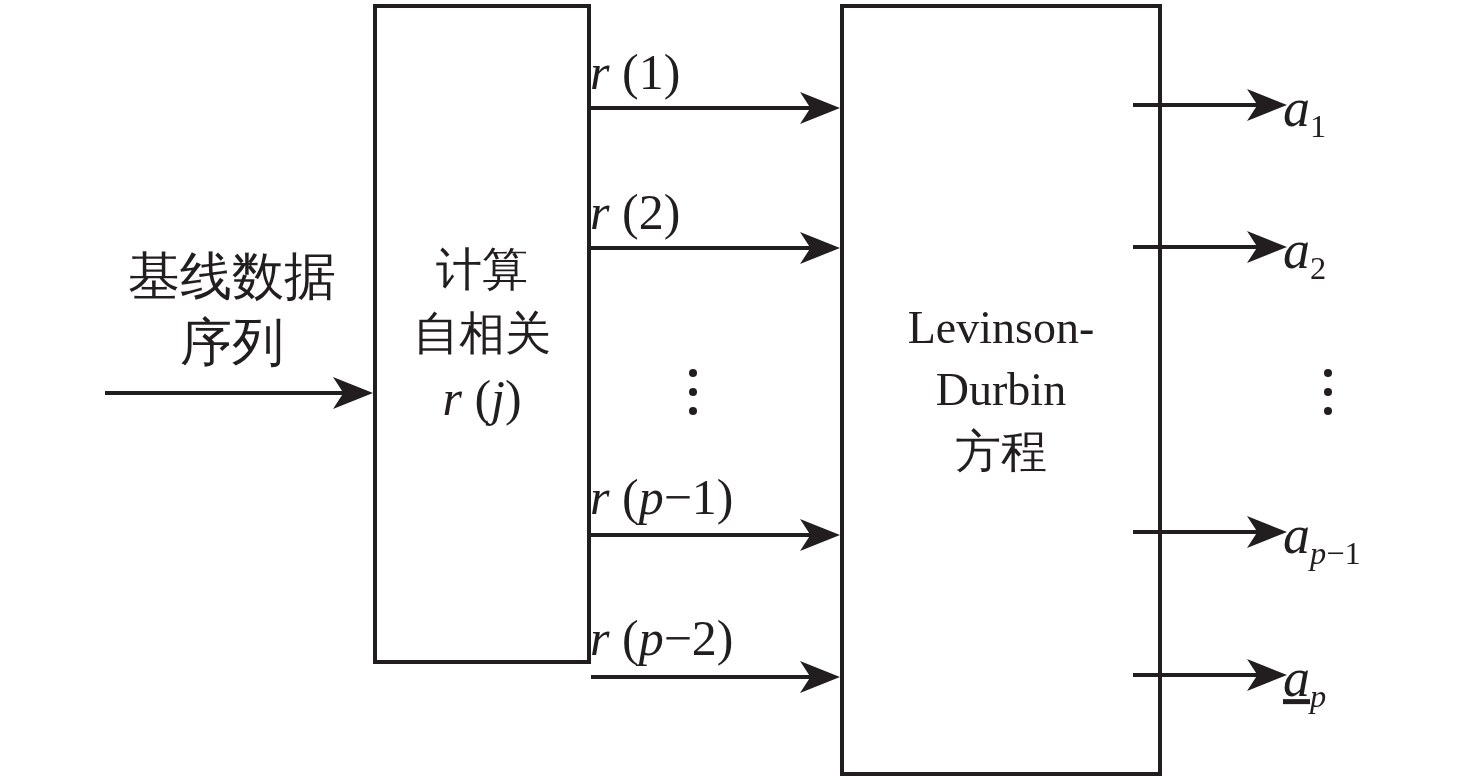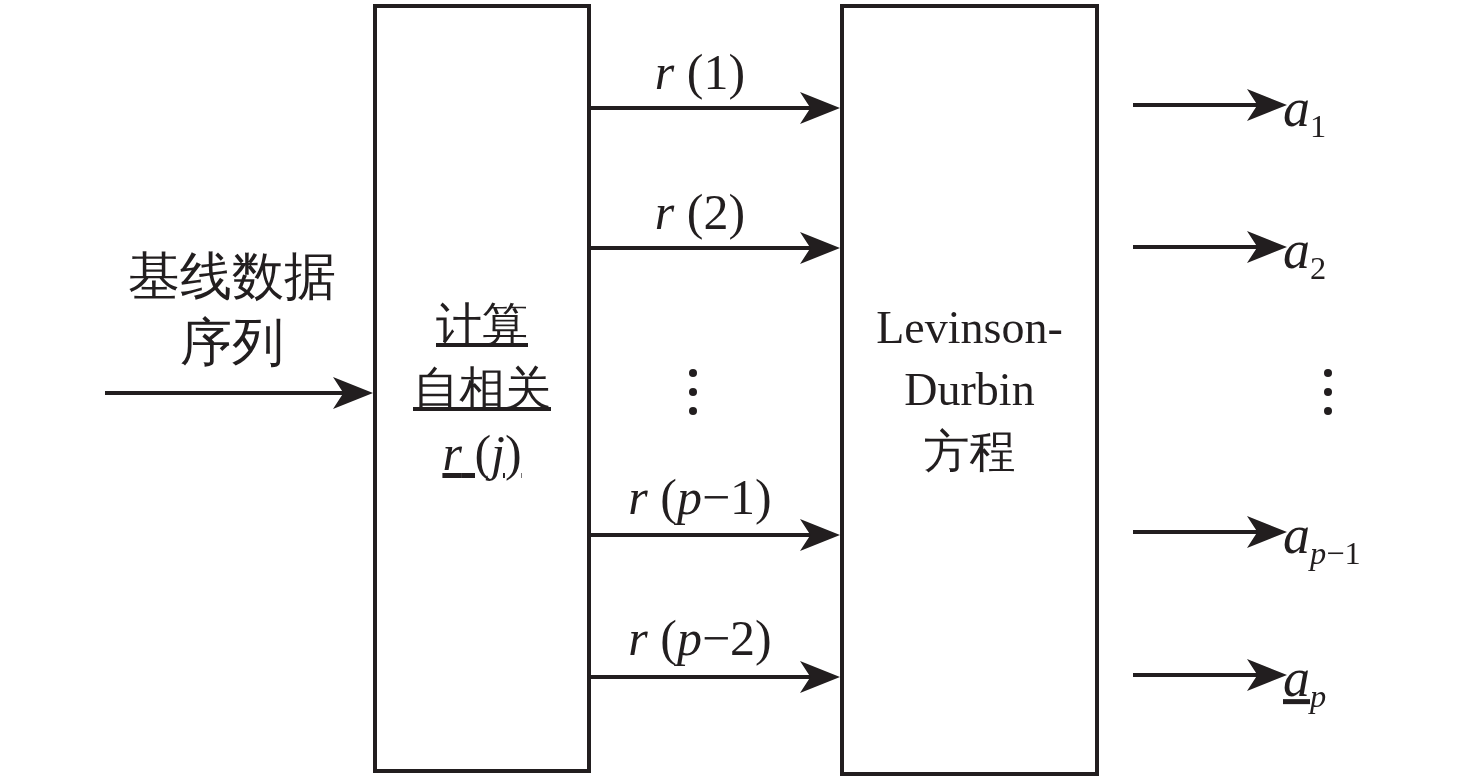--- a/index.html
+++ b/index.html
@@ -22,40 +22,40 @@
     box-sizing:border-box;
     border:4px solid var(--ink);
     background:var(--bg);
     display:flex;
     flex-direction:column;
     justify-content:center;
     align-items:center;
     text-align:center;
   }
   .box-autocorr{
-    left:373px; top:4px; width:218px; height:769px;
-    font-size:46px; line-height:64px;text-decoration:underline;
+    left:373px; top:4px; width:218px; height:660px;
+    font-size:46px; line-height:64px;
   }
   .box-levinson{
-    left:840px; top:4px; width:259px; height:772px;
+    left:840px; top:4px; width:322px; height:772px;
     font-size:46px; line-height:62px;
   }
   
   .src-label{
     position:absolute;
     left:40px; top:244px; width:384px;
     font-size:52px; line-height:66px;
     text-align:center;
   }
   .var{font-style:italic;}
   .formula{font-size:50px;}
   .r-label{
     position:absolute;
     left:590px; width:220px;
-    text-align:center;
+    text-align:left;
     font-size:50px; line-height:52px;
     white-space:nowrap;
   }
   .a-label{
     position:absolute;
     left:1283px;
     transform:translateY(-50%);
     font-size:54px; line-height:1;
     white-space:nowrap;
   }

